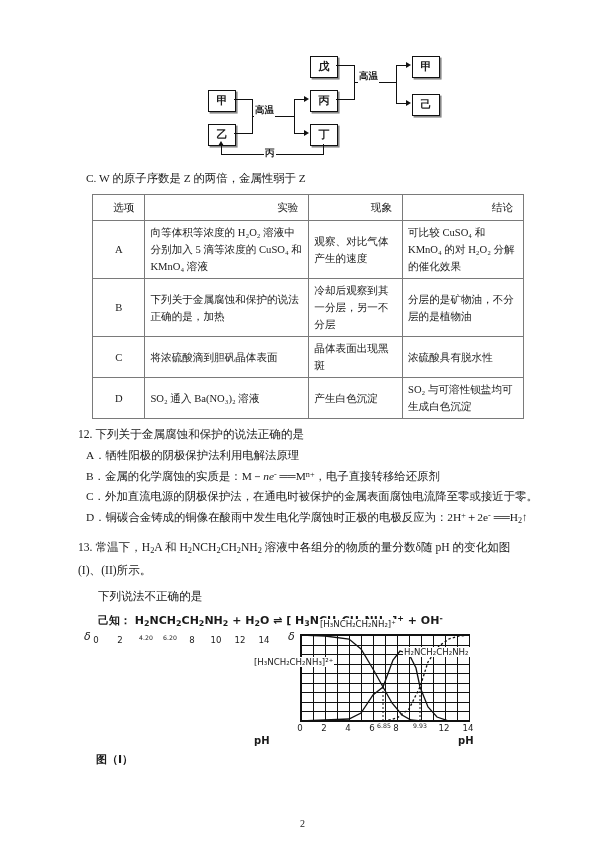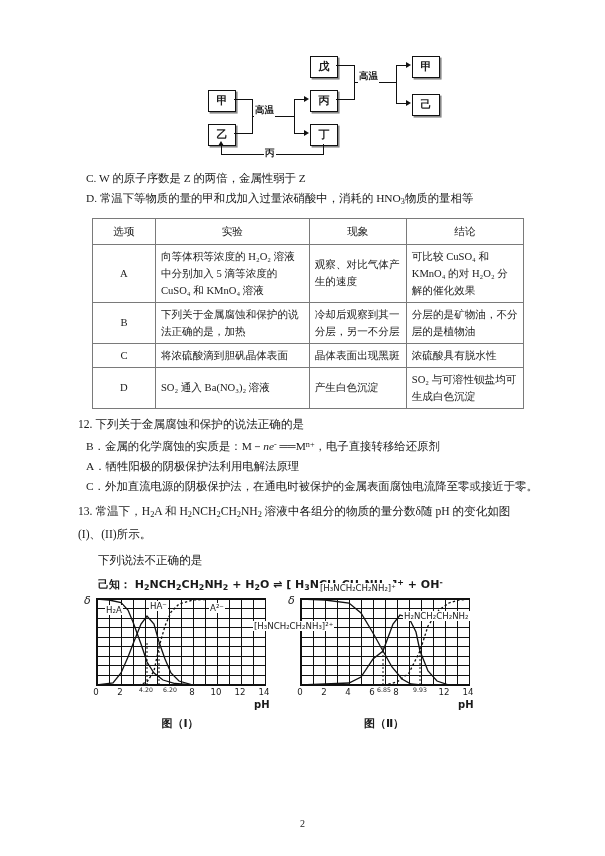--- a/index.html
+++ b/index.html
@@ -110,21 +110,21 @@
     width: 432px;
     font-size: 10.6px;
     line-height: 17px;
   }
   table.exp td, table.exp th {
     border: 1px solid #7a7a7a;
     padding: 3px 5px;
     vertical-align: middle;
     font-weight: normal;
   }
-  table.exp thead td { text-align: center; padding: 4px 17px; margin-top: 12px; }
+  table.exp thead td { text-align: right; padding: 4px 10px; margin-top: 12px; }
   .c-opt { width: 38px; text-align: center; }
   .c-exp { width: 178px; }
   .c-phe { width: 92px; }
   .c-con { width: 124px; }
 
   
   .charts {
     position: relative;
     margin-top: 6px;
     height: 150px;
@@ -173,21 +173,20 @@
   .ph-label {
     position: absolute;
     font-size: 10px;
     font-family: "DejaVu Sans", sans-serif;
     font-weight: bold;
   }
   .fig-cap {
     position: absolute;
     top: 118px;
     width: 168px;
-    text-align: center;
     font-size: 11px;
     font-weight: bold;
     font-family: "DejaVu Sans", sans-serif;
   }
   .curve-lbl {
     position: absolute;
     font-size: 8.6px;
     font-family: "DejaVu Sans", sans-serif;
     white-space: nowrap;
     background: #fff;
@@ -251,21 +250,20 @@
 
         <div class="fline fv" style="left:115px; top:92px; height:11px;"></div>
         <div class="fline fh" style="left:13px;  top:102px; width:102px;"></div>
         <div class="fline fv" style="left:13px;  top:93px;  height:10px;"></div>
         <div class="arrow-u" style="left:10px; top:89px;"></div>
         <div class="flabel" style="left:56px; top:95px;">丙</div>
       </div>
     </div>
 
     <div class="opt">C. W 的原子序数是 Z 的两倍，金属性弱于 Z</div>
-    <div class="opt">D. 常温下等物质的量的甲和戊加入过量浓硝酸中，消耗的 HNO<sub>3</sub>物质的量相等</div>
 
 
     <table class="exp">
       <thead>
         <tr>
           <td class="c-opt">选项</td>
           <td class="c-exp">实验</td>
           <td class="c-phe">现象</td>
           <td class="c-con">结论</td>
         </tr>
@@ -295,54 +293,39 @@
           <td class="c-phe">产生白色沉淀</td>
           <td class="c-con">SO₂ 与可溶性钡盐均可生成白色沉淀</td>
         </tr>
       </tbody>
     </table>
 
     <div class="qline">
       <span>12.</span>
       <span>下列关于金属腐蚀和保护的说法正确的是</span>
     </div>
+    <div class="opt">A．牺牲阳极的阴极保护法利用电解法原理</div>
     <div class="opt">B．金属的化学腐蚀的实质是：M－<span class="ital">ne</span><sup>-</sup> ══M<sup>n+</sup>，电子直接转移给还原剂</div>
-    <div class="opt">A．牺牲阳极的阴极保护法利用电解法原理</div>
     <div class="opt">C．外加直流电源的阴极保护法，在通电时被保护的金属表面腐蚀电流降至零或接近于零。</div>
+    <div class="opt">D．铜碳合金铸成的铜像在酸雨中发生电化学腐蚀时正极的电极反应为：2H<sup>+</sup>＋2e<sup>-</sup> ══H<sub>2</sub>↑</div>
 
     <div class="qline">
       <span>13.</span>
       常温下，H<sub>2</sub>A 和 H<sub>2</sub>NCH<sub>2</sub>CH<sub>2</sub>NH<sub>2</sub> 溶液中各组分的物质的量分数δ随 pH 的变化如图(I)、(II)所示。
     </div>
     <div class="qline q-indent">下列说法不正确的是</div>
     <div class="known">
       <span>己知：</span>
       H<sub>2</sub>NCH<sub>2</sub>CH<sub>2</sub>NH<sub>2</sub> + H<sub>2</sub>O ⇌ [ H<sub>3</sub>NCH<sub>2</sub>CH<sub>2</sub>NH<sub>2</sub> ]<sup>+</sup> + OH<sup>-</sup>
     </div>
 
     <div class="charts">
 
       <div class="chart chart-1">
         <div class="delta">δ</div>
-        <div class="plot">
-          <svg width="168" height="86" viewBox="0 0 168 86">
-
-            <path fill="none" stroke="#111" stroke-width="1.3" d="M0,0 L12,1 L24,3.5 L31,11 L36,23 L44,45 L50,63 L57,74 L66,81 L78,84.5 L96,86 L168,86"></path>
-
-            <path fill="none" stroke="#111" stroke-width="1.3" d="M0,86 L16,84 L24,74 L31,58 L36,45 L44,25 L50,17 L57,25 L62,43 L68,60 L74,74 L82,82 L96,86 L168,86"></path>
-
-            <path fill="none" stroke="#111" stroke-width="1.3" stroke-dasharray="2.4,2.2" d="M0,86 L42,86 L50,83 L57,72 L62,48 L68,27 L74,13 L82,5 L96,1 L120,0 L168,0"></path>
-
-            <line x1="50" y1="86" x2="50" y2="43" stroke="#111" stroke-width="1" stroke-dasharray="2,2"></line>
-            <line x1="62" y1="86" x2="62" y2="43" stroke="#111" stroke-width="1" stroke-dasharray="2,2"></line>
-          </svg>
-          <div class="curve-lbl" style="left:8px;  top:6px;">H₂A</div>
-          <div class="curve-lbl" style="left:52px; top:2px;">HA⁻</div>
-          <div class="curve-lbl" style="left:112px;top:4px;">A²⁻</div>
-        </div>
         <div class="axis-x">
           <span style="left:0px;">0</span>
           <span style="left:24px;">2</span>
           <span class="small" style="left:50px;">4.20</span>
           <span class="small" style="left:74px;">6.20</span>
           <span style="left:96px;">8</span>
           <span style="left:120px;">10</span>
           <span style="left:144px;">12</span>
           <span style="left:168px;">14</span>
         </div>
@@ -372,20 +355,19 @@
           <span style="left:24px;">2</span>
           <span style="left:48px;">4</span>
           <span style="left:72px;">6</span>
           <span class="small" style="left:84px;">6.85</span>
           <span style="left:96px;">8</span>
           <span class="small" style="left:120px;">9.93</span>
           <span style="left:144px;">12</span>
           <span style="left:168px;">14</span>
         </div>
         <div class="ph-label" style="left:158px; top:101px;">pH</div>
-        <div class="fig-cap">图（Ⅱ）</div>
       </div>
 
     </div>
   </div>
 
   <div class="pagenum">2</div>
 </div>
 
 </body></html>

